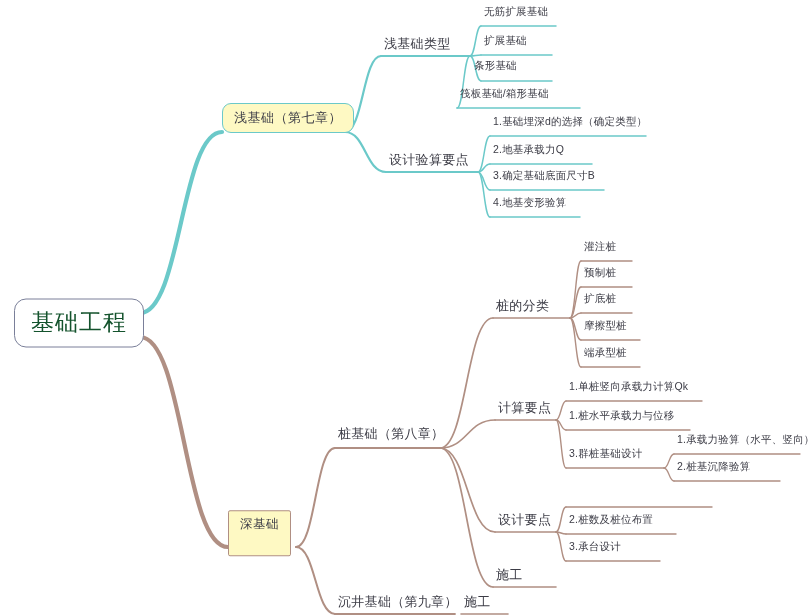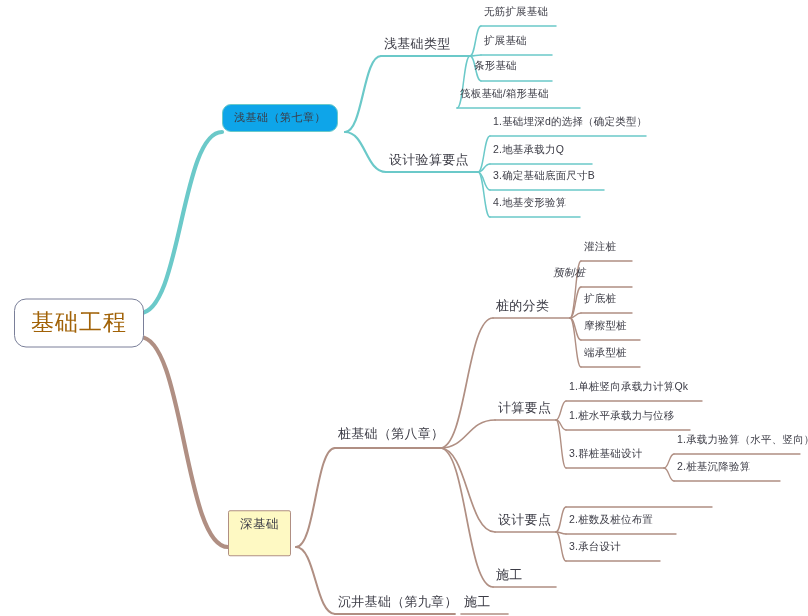--- a/index.html
+++ b/index.html
@@ -29,33 +29,33 @@
   }
   .node {
     position: absolute;
     white-space: nowrap;
     color: #3c3c46;
     line-height: 1;
     transform: translateY(-50%);
   }
   .node-root {
     font-size: 23px;
-    color: #a16207;
+    color: #14532d;
     border: 1.6px solid #7a7f99;
     border-radius: 12px;
     padding: 11px 16px 13px 16px;
     background: #ffffff;
     letter-spacing: 1px;
   }
   .node-boxed-teal {
-    font-size: 11px;
+    font-size: 13px;
     border: 1.3px solid #6bc9c9;
     border-radius: 9px;
     padding: 7px 11px 8px 11px;
-    background: #0ea5e9;
+    background: #fef9c3;
     letter-spacing: 0.5px;
   }
   .node-boxed-brown {
     font-size: 12.5px;
     border: 1.3px solid #b08f83;
     border-radius: 2px;
     padding: 7px 11px 24px 11px;
     background: #fef9c3;
     letter-spacing: 0.5px;
   }
@@ -191,21 +191,21 @@
     <span>桩基础（第八章）</span>
   </div>
 
   <div class="node node-plain" style="left:493px; top:307px;">
     <span>桩的分类</span>
   </div>
 
   <div class="node node-leaf" style="left:581px; top:248px;">
     <span>灌注桩</span>
   </div>
-  <div class="node node-leaf" style="left:550px; top:274px;font-style:italic;">
+  <div class="node node-leaf" style="left:581px; top:274px;">
     <span>预制桩</span>
   </div>
   <div class="node node-leaf" style="left:581px; top:300px;">
     <span>扩底桩</span>
   </div>
   <div class="node node-leaf" style="left:581px; top:327px;">
     <span>摩擦型桩</span>
   </div>
   <div class="node node-leaf" style="left:581px; top:354px;">
     <span>端承型桩</span>

